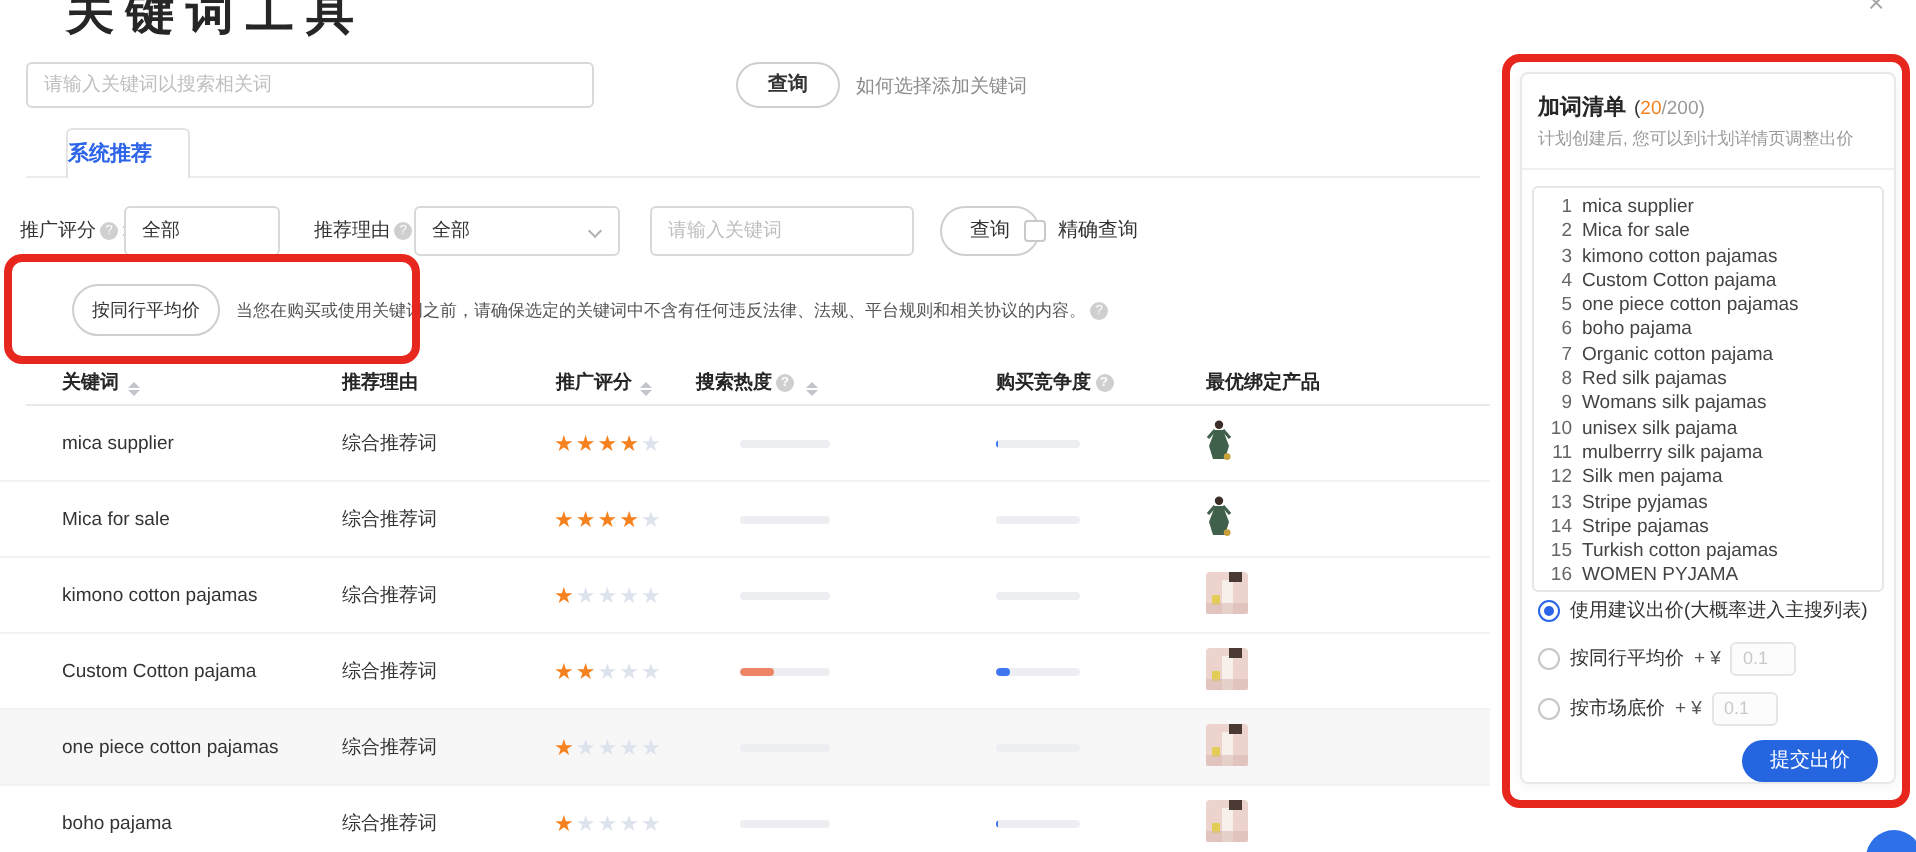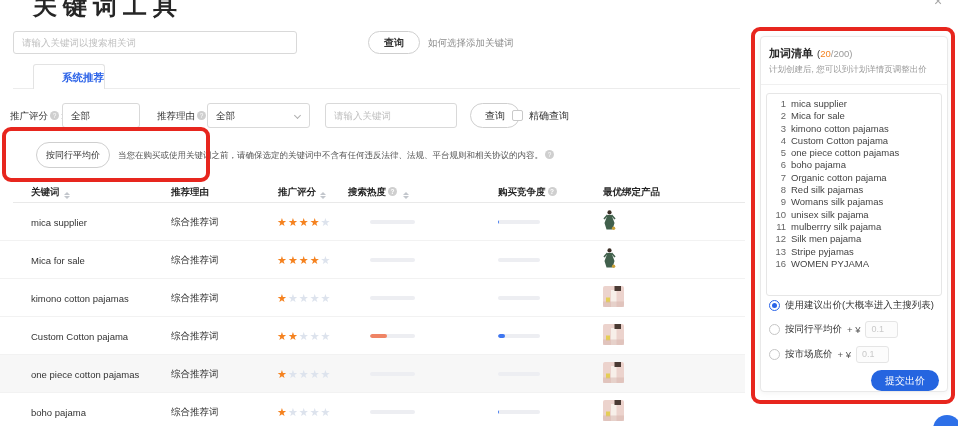--- a/index.html
+++ b/index.html
@@ -18,21 +18,21 @@
   .close-icon { left: 934px; top: -7px; font-size: 14px; color: #a6a6a6; cursor: pointer; }
 
   
   .search-input { left: 13px; top: 31px; width: 284px; height: 23px; border: 1px solid #d9d9d9; border-radius: 3px; padding: 0 8px; font-size: 9.5px; color: #333; outline: none; font-family: inherit; }
   .search-input::placeholder { color: #bfbfbf; }
   .btn-pill { border: 1px solid #cfcfcf; background: #fff; border-radius: 13px; text-align: center; color: #333; cursor: pointer; white-space: nowrap; }
   .btn-query-top { left: 368px; top: 31px; width: 52px; height: 23px; line-height: 21px; font-size: 10px; font-weight: 600; }
   .help-link { left: 428px; top: 37px; font-size: 9.5px; color: #8c8c8c; cursor: pointer; }
 
   
-  .tab-active { left: 33px; top: 64px; width: 72px; height: 25px; line-height: 24px; text-align: right; border: 1px solid #e3e3e3; border-bottom: none; border-radius: 3px 3px 0 0; background: #fff; color: #2c63e8; font-size: 10.5px; font-weight: 600; z-index: 2; cursor: pointer; }
+  .tab-active { left: 33px; top: 64px; width: 62px; height: 25px; line-height: 24px; text-align: left; border: 1px solid #e3e3e3; border-bottom: none; border-radius: 3px 3px 0 0; background: #fff; color: #2c63e8; font-size: 10.5px; font-weight: 600; z-index: 2; cursor: pointer; }
   .tabs-underline { left: 13px; top: 88px; width: 727px; height: 1px; background: #ececec; z-index: 1; }
 
   
   .f-label { top: 103px; height: 25px; line-height: 25px; font-size: 9.5px; color: #333; white-space: nowrap; }
   .f-label-1 { left: 10px; } .f-label-2 { left: 157px; }
   .f-box { top: 103px; height: 25px; line-height: 23px; border: 1px solid #d9d9d9; border-radius: 3px; padding-left: 8px; font-size: 9.5px; color: #333; background: #fff; cursor: pointer; }
   .f-box-score { left: 62px; width: 78px; }
   .f-box-reason { left: 207px; width: 103px; }
   .chevron { position: absolute; right: 9px; top: 9px; width: 5px; height: 5px; border-right: 1px solid #b0b0b0; border-bottom: 1px solid #b0b0b0; transform: rotate(45deg); }
   .f-input { left: 325px; top: 103px; width: 132px; height: 25px; border: 1px solid #d9d9d9; border-radius: 3px; padding: 0 8px; font-size: 9.5px; outline: none; font-family: inherit; }
@@ -331,20 +331,28 @@
       </div>
       <div class="pl-item">
         <span class="pl-num">12</span>
         <span class="pl-txt">Silk men pajama</span>
       </div>
       <div class="pl-item">
         <span class="pl-num">13</span>
         <span class="pl-txt">Stripe pyjamas</span>
       </div>
       <div class="pl-item">
+        <span class="pl-num">14</span>
+        <span class="pl-txt">Stripe pajamas</span>
+      </div>
+      <div class="pl-item">
+        <span class="pl-num">15</span>
+        <span class="pl-txt">Turkish cotton pajamas</span>
+      </div>
+      <div class="pl-item">
         <span class="pl-num">16</span>
         <span class="pl-txt">WOMEN PYJAMA</span>
       </div>
     </div>
   <div class="abs p-options" id="bid-options">
       <div class="bid-row">
         <span class="radio sel"></span>
         <span class="bid-label">使用建议出价(大概率进入主搜列表)</span>
       </div>
       <div class="bid-row">

